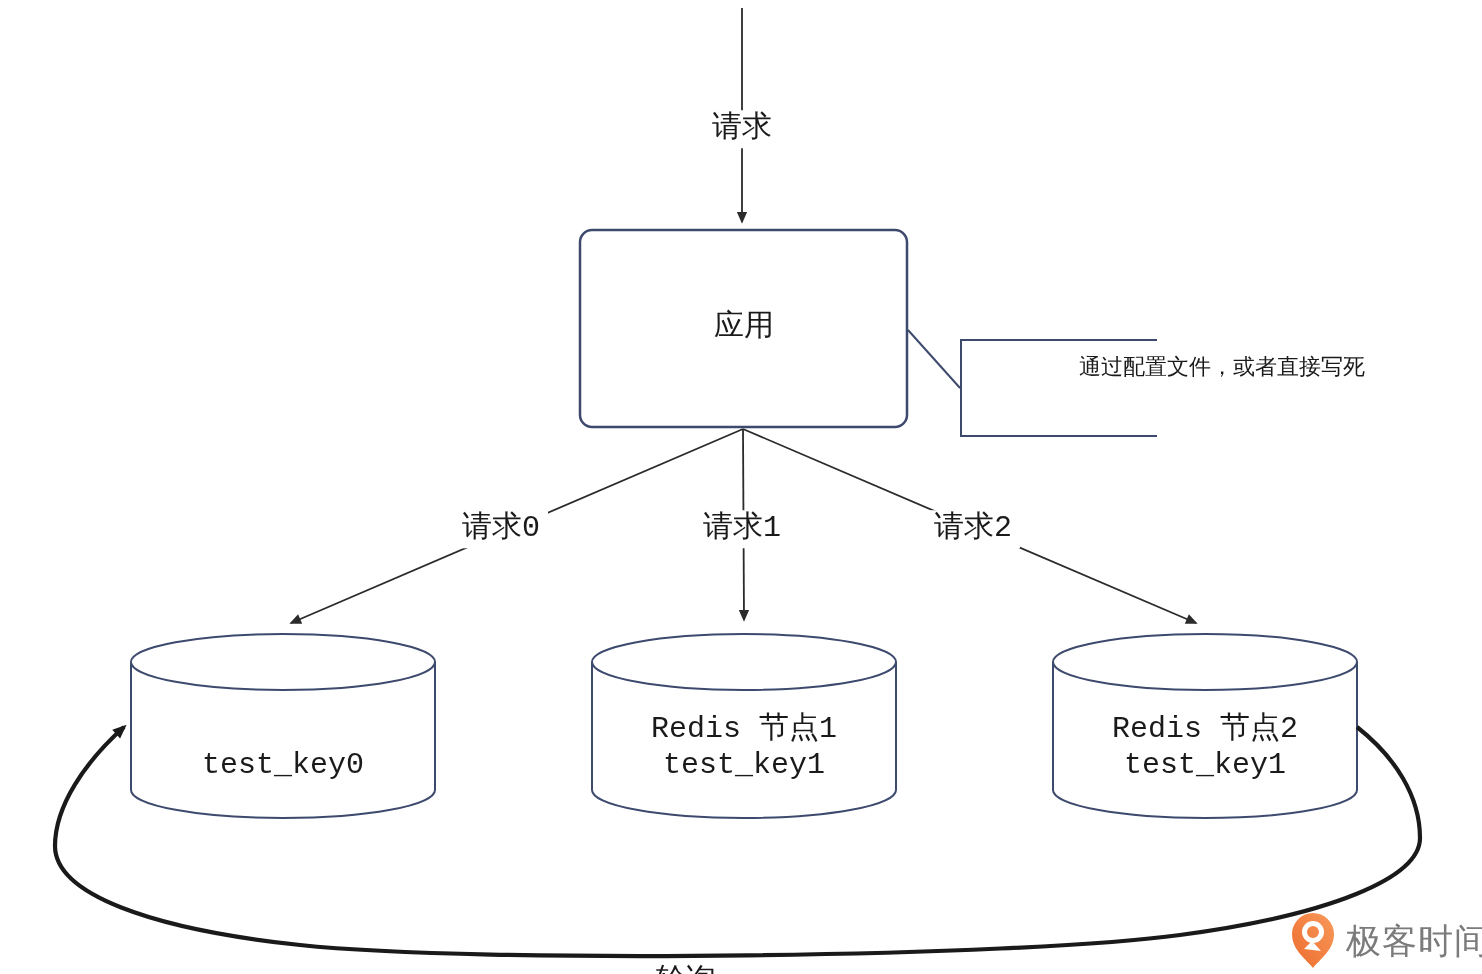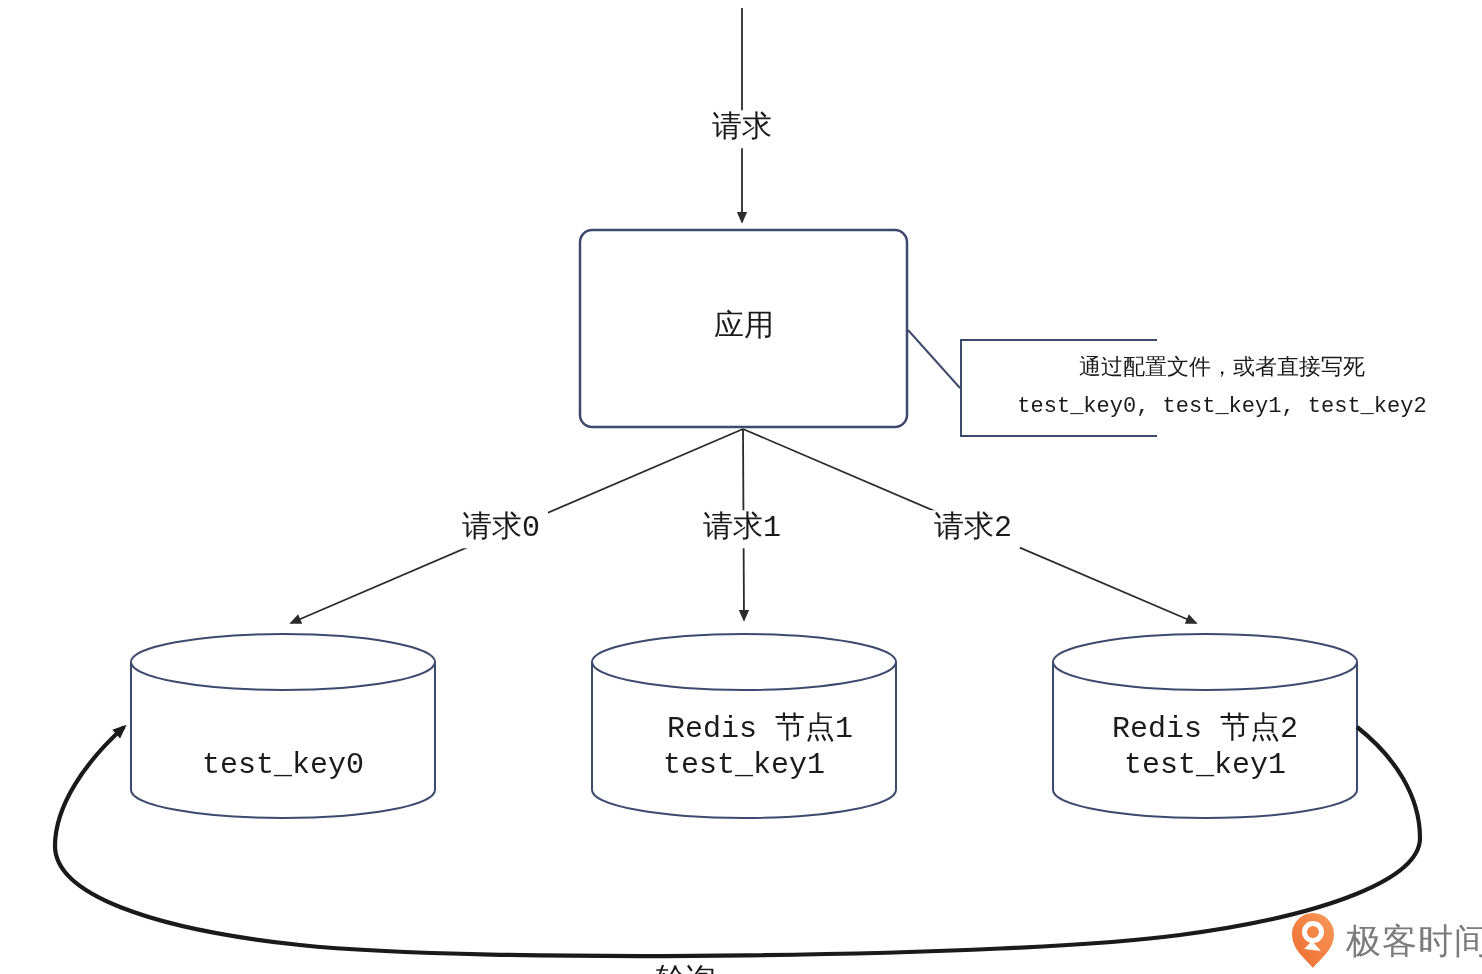--- a/index.html
+++ b/index.html
@@ -103,29 +103,28 @@
       <circle cx="1313" cy="932" r="8.5" fill="none" stroke="#ffffff" stroke-width="5"></circle>
       <path d="M1312,941 L1321,951 L1304,949 Z" fill="#ffffff"></path>
     </g>
   </svg>
 
   <div class="lbl on-line" style="left:742px; top:129px;">请求</div>
 
   <div class="lbl" style="left:744px; top:328px;">应用</div>
 
   <div class="lbl callout-text" style="left:1222px; top:369px;">通过配置文件，或者直接写死</div>
-  <div class="lbl callout-text" style="left:1222px; top:407px;">test_key0, test_key1, test_key2</div>
 
   <div class="lbl on-line" style="left:501px; top:529px;">请求0</div>
   <div class="lbl on-line" style="left:742px; top:529px;">请求1</div>
   <div class="lbl on-line" style="left:973px; top:529px;">请求2</div>
 
   <div class="lbl" style="left:283px; top:766px;">test_key0</div>
 
-  <div class="lbl" style="left:744px; top:730px;margin-left:16px;">Redis 节点1</div>
+  <div class="lbl" style="left:744px; top:730px;">Redis 节点1</div>
   <div class="lbl" style="left:744px; top:766px;">test_key1</div>
 
   <div class="lbl" style="left:1205px; top:730px;">Redis 节点2</div>
   <div class="lbl" style="left:1205px; top:766px;">test_key1</div>
 
   <div class="lbl on-line" style="left:686px; top:946px;margin-top:36px;">轮询</div>
 
   <div class="logo-text" style="left:1346px; top:941px;">极客时间</div>
 
 </div>

